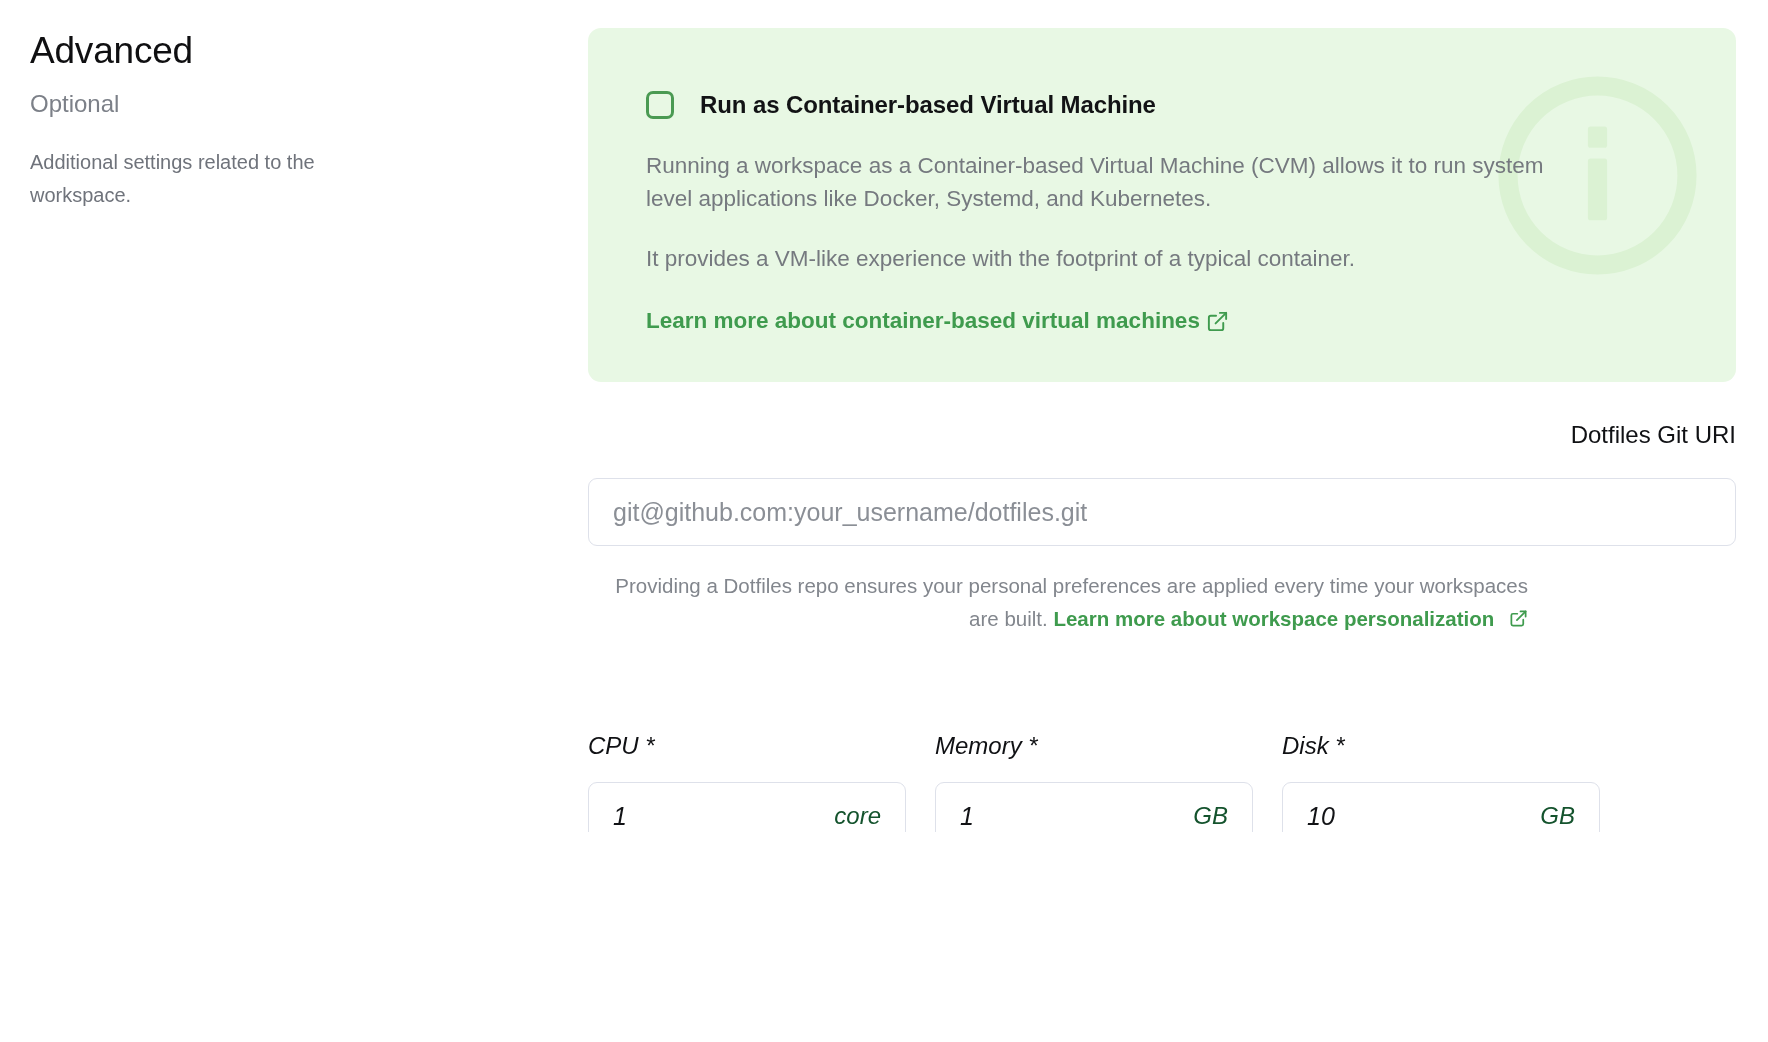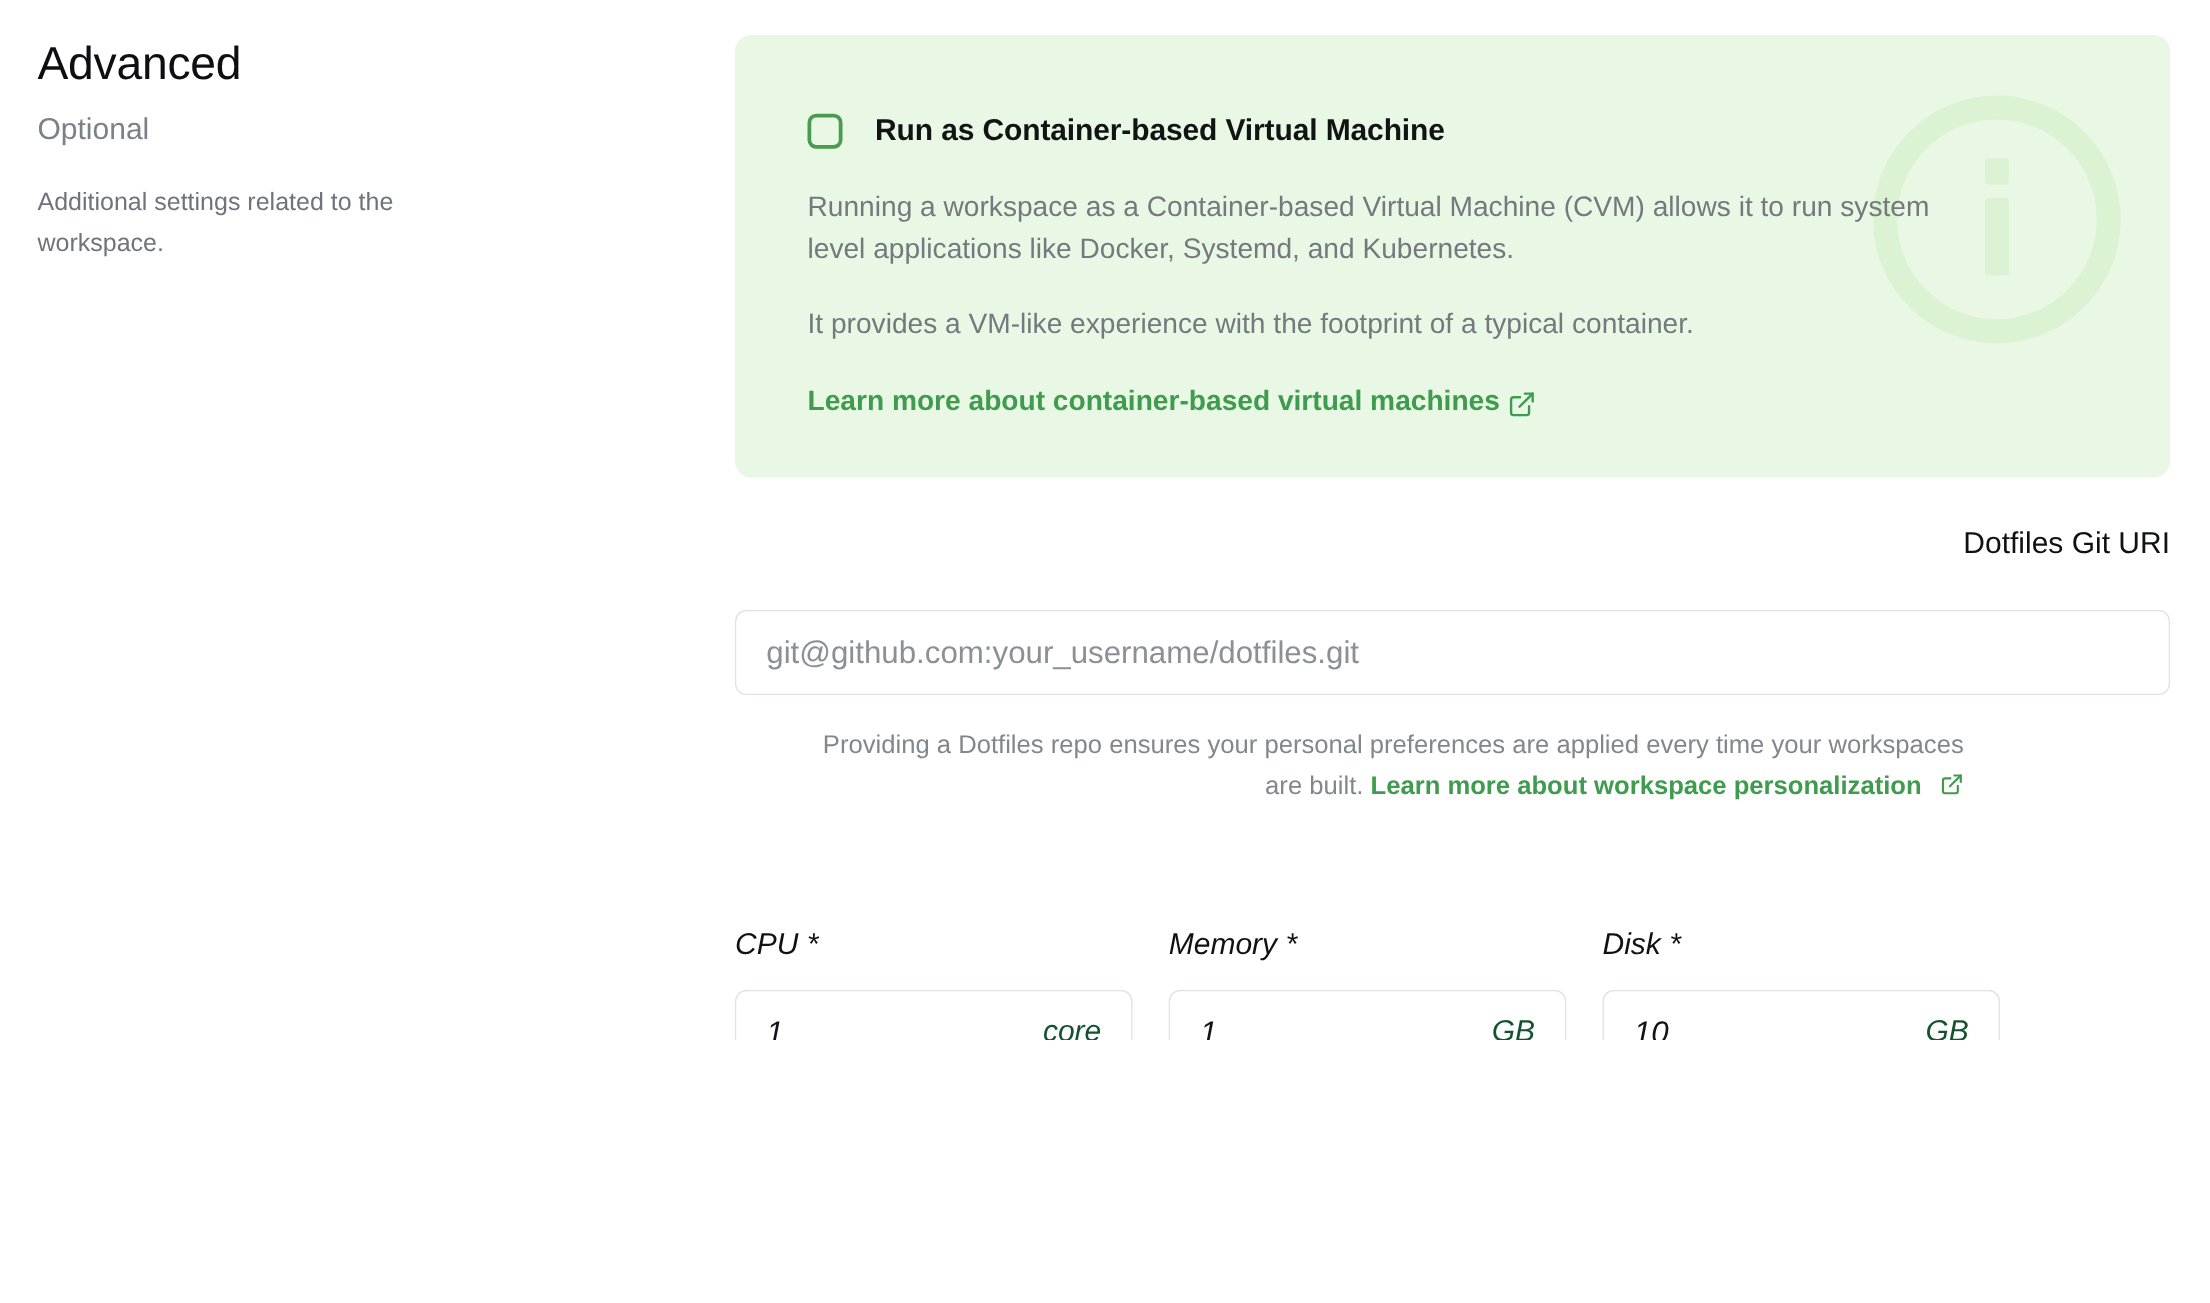--- a/index.html
+++ b/index.html
@@ -108,21 +108,21 @@
     font-size: 22.5px;
     line-height: 33px;
     color: #75797f;
     font-weight: 400;
     max-width: 930px;
   }
   .cvm-body.second { margin-top: 27px; }
   .cvm-link-row {
     margin-top: 32px;
     display: flex;
-    align-items: flex-end;
+    align-items: center;
     gap: 6px;
   }
   .cvm-link {
     font-size: 22.5px;
     line-height: 28px;
     font-weight: 700;
     color: #3f9b4e;
     text-decoration: none;
     cursor: pointer;
   }
@@ -131,21 +131,21 @@
   
   .field-block { position: relative; }
   .field-label {
     font-size: 24px;
     line-height: 30px;
     color: #101114;
     font-weight: 400;
   }
   .dotfiles-block { margin-top: 38px; text-align: right; }
   .text-input {
-    margin-top: 38px;
+    margin-top: 28px;
     width: 1148px;
     height: 68px;
     border: 1.6px solid #dee1ea;
     border-radius: 9px;
     background: #ffffff;
     display: flex;
     align-items: center;
     padding: 0 24px;
     cursor: text;
   }
@@ -153,21 +153,20 @@
     font-size: 25px;
     color: #8b8f96;
     font-weight: 400;
   }
   .helper {
     margin-top: 23px;
     font-size: 20.5px;
     line-height: 33px;
     color: #82868d;
     max-width: 940px;
-    margin-left: 43px;
   }
   .helper .hl {
     color: #3f9b4e;
     font-weight: 700;
     text-decoration: none;
     cursor: pointer;
   }
   .helper .ext-inline {
     display: inline-block;
     vertical-align: -2px;

